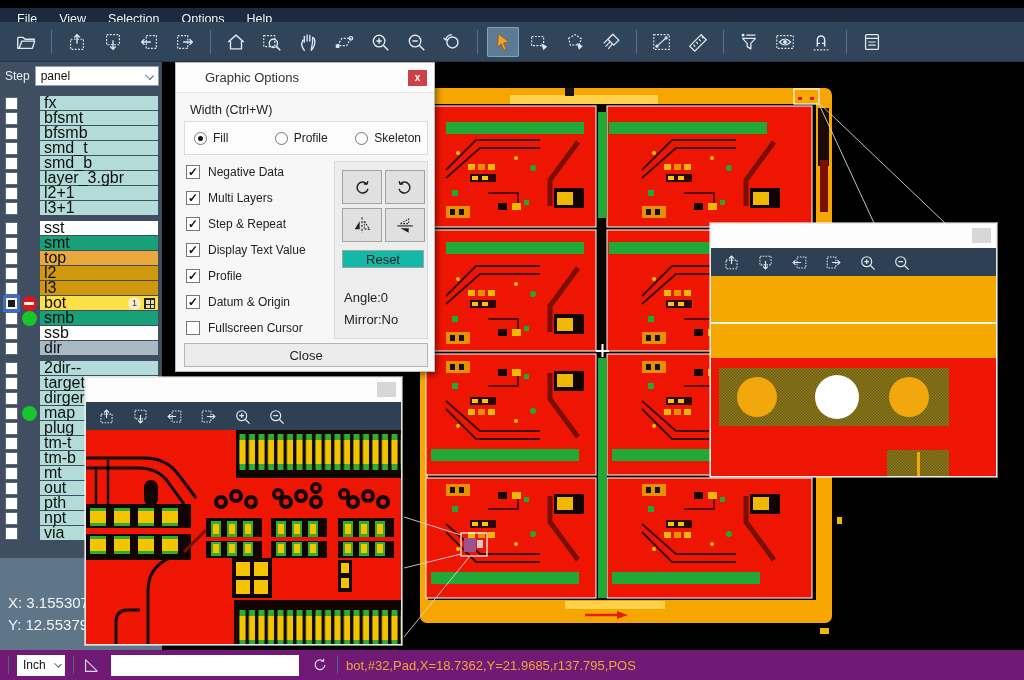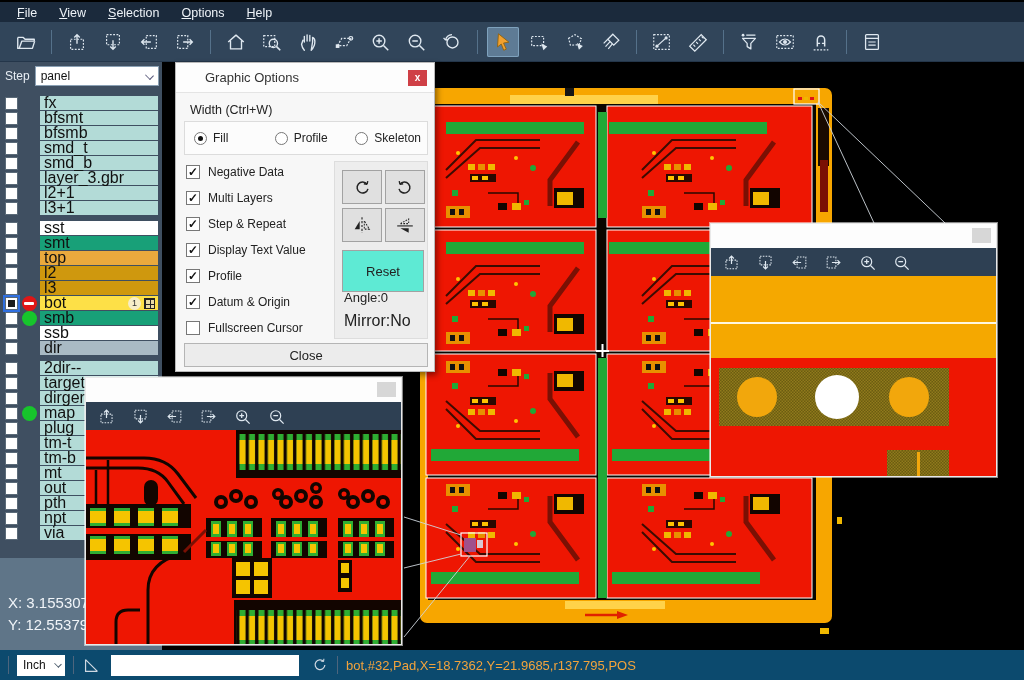--- a/index.html
+++ b/index.html
@@ -1,20 +1,20 @@
 <!DOCTYPE html>
 <html><head>
 <meta charset="utf-8">
 <style>
   html,body{margin:0;padding:0;background:#222;}
   *{box-sizing:border-box;font-family:"Liberation Sans", sans-serif;}
   #app{position:relative;width:1024px;height:680px;background:#000;overflow:hidden;}
 
   
-  #menubar{position:absolute;left:0;top:2px;width:1024px;height:22px;background:#1b2a3c;
+  #menubar{position:absolute;left:0;top:8px;width:1024px;height:22px;background:#1b2a3c;
     display:flex;align-items:center;padding-left:6px;}
   .menu-item{color:#eef3f8;font-size:12.5px;padding:0 11px;line-height:22px;cursor:default;}
   .menu-item u{text-decoration:underline;}
 
   
   #toolbar{position:absolute;left:0;top:22px;width:1024px;height:40px;background:#31455a;
     display:flex;align-items:center;padding-left:8px;color:#dfe8f0;border-bottom:1px solid #24364a;}
   .tbtn{width:32px;height:30px;display:flex;align-items:center;justify-content:center;flex:0 0 auto;margin:0 2px;border-radius:2px;}
   .tbtn svg{width:22px;height:22px;}
   .tbtn.active{background:#5e7b95;box-shadow:inset 0 0 0 1px #7fa2bd;}
@@ -64,37 +64,37 @@
   .radio.on .rb::after{content:"";position:absolute;inset:3px;border-radius:50%;background:#111;}
   #dlg-checks{position:absolute;left:10px;top:96px;width:150px;}
   .dcb{display:flex;align-items:center;height:26px;}
   .dbox{width:14px;height:14px;border:1px solid #777;background:#fff;margin-right:8px;flex:0 0 auto;
     display:flex;align-items:center;justify-content:center;font-size:12px;color:#111;line-height:1;}
   .dcb.on .dbox::after{content:"✓";font-weight:bold;}
   #dlg-right{position:absolute;left:158px;top:98px;width:94px;height:178px;background:#ededed;border:1px solid #ddd;}
   .dlg-sq{position:absolute;width:40px;height:34px;background:#e0e0e0;border:1px solid #a2a2a2;
     display:flex;align-items:center;justify-content:center;color:#222;}
   .dlg-sq svg{width:22px;height:22px;}
-  #dlg-reset{position:absolute;left:7px;top:88px;width:82px;height:42px;background:#5eead4;border:1px solid #a2a2a2;
+  #dlg-reset{position:absolute;left:7px;top:88px;width:82px;height:18px;background:#14b8a6;border:1px solid #a2a2a2;
     display:flex;align-items:center;justify-content:center;font-size:13px;}
   #dlg-angle{position:absolute;left:9px;top:128px;font-size:13px;}
-  #dlg-mirror{position:absolute;left:9px;top:150px;font-size:16px;}
+  #dlg-mirror{position:absolute;left:9px;top:150px;font-size:13px;}
   #dlg-closebtn{position:absolute;left:8px;top:280px;width:244px;height:24px;background:#ececec;border:1px solid #b5b5b5;
     display:flex;align-items:center;justify-content:center;font-size:13px;}
 
   
   .magwin{position:absolute;border:1px solid #e9e9e9;background:#fff;box-shadow:0 0 0 1px rgba(250,250,250,.55);}
   .mag-title{height:24px;background:#fdfdfd;position:relative;}
   .mag-btn{position:absolute;right:5px;top:4px;width:19px;height:15px;background:#d7d7d7;}
   .mag-toolbar{height:28px;background:#2e4053;display:flex;align-items:center;gap:15px;padding:0 11px;color:#dfe8f0;}
   .mag-toolbar svg{width:19px;height:19px;}
   .mag-content{font-size:0;line-height:0;}
 
   
-  #statusbar{position:absolute;left:0;top:650px;width:1024px;height:30px;background:#0c4a6e;
+  #statusbar{position:absolute;left:0;top:650px;width:1024px;height:30px;background:#701a75;
     display:flex;align-items:center;color:#cfd8e2;}
   .ssep{width:1px;height:18px;background:#4d657d;margin:0 8px;flex:0 0 auto;}
   #unit-select{width:48px;height:21px;background:#fff;color:#111;font-size:12px;display:flex;align-items:center;
     padding-left:6px;position:relative;flex:0 0 auto;}
   #unit-select .chev{position:absolute;right:4px;top:6px;width:6px;height:6px;border-right:1.5px solid #456;border-bottom:1.5px solid #456;transform:rotate(45deg) scale(1,.8);}
   #angle-icon svg{width:19px;height:19px;display:block;}
   #cmd-input{width:188px;height:21px;background:#fff;border:none;margin-left:10px;font-size:12px;padding:0 5px;color:#111;}
   #refresh-icon{margin-left:12px;}
   #refresh-icon svg{width:18px;height:18px;display:block;}
   #status-text{color:#f2a33c;font-size:13px;white-space:nowrap;}

